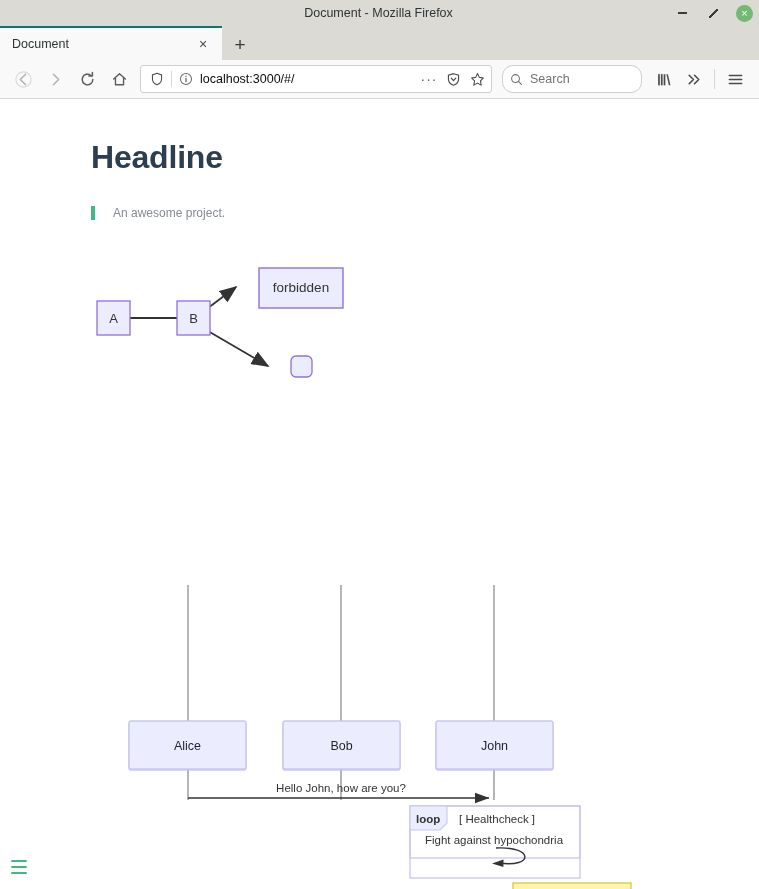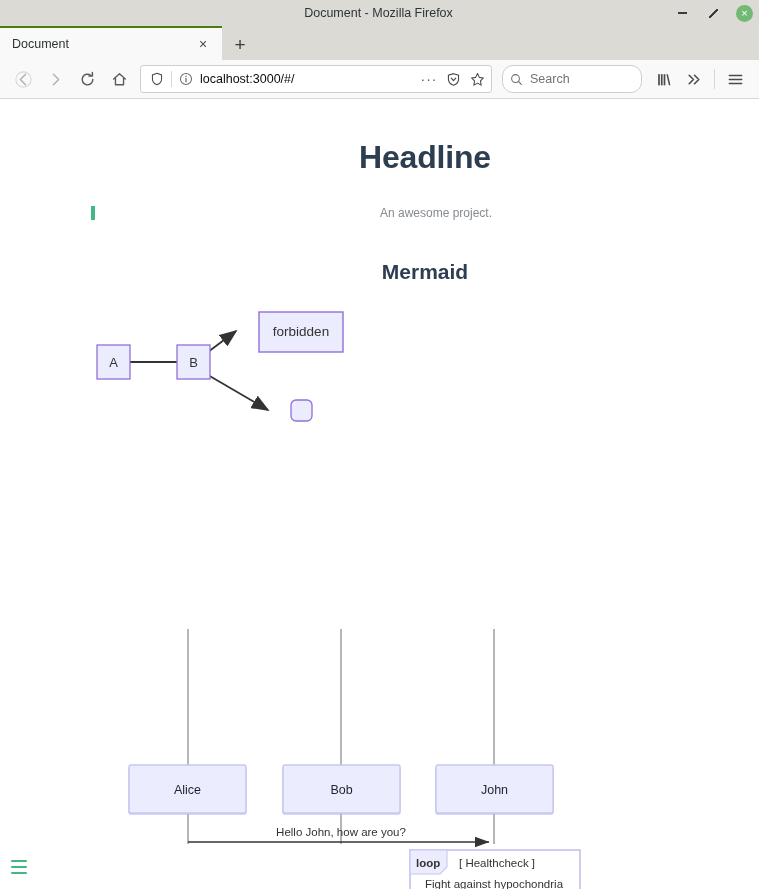--- a/index.html
+++ b/index.html
@@ -41,21 +41,21 @@
     content:""; position:absolute; inset:0;
     background: linear-gradient(135deg, transparent 42%, #3b3b3b 42%, #3b3b3b 58%, transparent 58%);
   }
 
   .tabbar {
     height: 34px; background: #dcdad5; display: flex; align-items: flex-end;
     flex: 0 0 34px; padding-left: 0;
   }
   .tab {
     width: 222px; height: 34px; background: #f9f9fa;
-    border-top: 2px solid #4d7c0f;
+    border-top: 2px solid #0f766e;
     display: flex; align-items: center; padding: 0 10px 0 12px;
     position: relative; cursor: pointer;
   }
   .tab-title { font-size: 12.5px; color: #2e3436; flex: 1; white-space: nowrap; overflow: hidden; }
   .tab-close {
     width: 18px; height: 18px; display: flex; align-items: center; justify-content: center;
     font-size: 14px; color: #4a4a4a; cursor: pointer;
   }
   .new-tab {
     width: 32px; height: 30px; display: flex; align-items: center; justify-content: center;
@@ -88,21 +88,21 @@
   }
   .search-ph { font-size: 12.5px; color: #737373; }
   .toolbar-right { display: flex; align-items: center; gap: 2px; margin-left: 6px; }
   .tb-icon { width: 28px; height: 28px; display:flex; align-items:center; justify-content:center; color:#4a4a4f; cursor:pointer; }
   .tb-sep { width:1px; height:20px; background:#d7d7db; margin:0 4px; }
 
   
   .content {
     flex: 1; background: #fff; position: relative; overflow: hidden;
   }
-  .page-inner { padding: 40px 0 0 91px; text-align: center; }
+  .page-inner { padding: 40px 0 0 91px; }
 
   h1.headline {
     font-size: 32px; color: #2c3e50; font-weight: bold; letter-spacing: -0.2px;
     margin-bottom: 30px;
   }
   .blockquote {
     border-left: 4px solid #42b983; padding-left: 18px;
     font-size: 12px; color: #858b92; margin-bottom: 40px;
   }
   h2.section { font-size: 21px; color: #2c3e50; font-weight: bold; margin-bottom: 20px; }
@@ -228,21 +228,20 @@
             <path d="M2.2 4.2 H13.8 M2.2 8 H13.8 M2.2 11.8 H13.8" stroke="#4a4a4f" stroke-width="1.4" stroke-linecap="round"></path>
           </svg>
       </div>
     </div>
   </div>
 
   <div class="content">
     <div class="page-inner">
       <h1 class="headline">Headline</h1>
       <div class="blockquote">An awesome project.</div>
-      <h2 class="section">Mermaid</h2>
     </div>
 
     <div class="diagram-wrap">
 
       <svg width="759" height="140" viewBox="0 0 759 140" style="position:absolute;left:0;top:0;">
         <defs>
           <marker id="fcArrow" markerWidth="10" markerHeight="8" refX="9" refY="4" orient="auto">
             <path d="M0,0 L10,4 L0,8 z" fill="#333333"></path>
           </marker>
         </defs>

